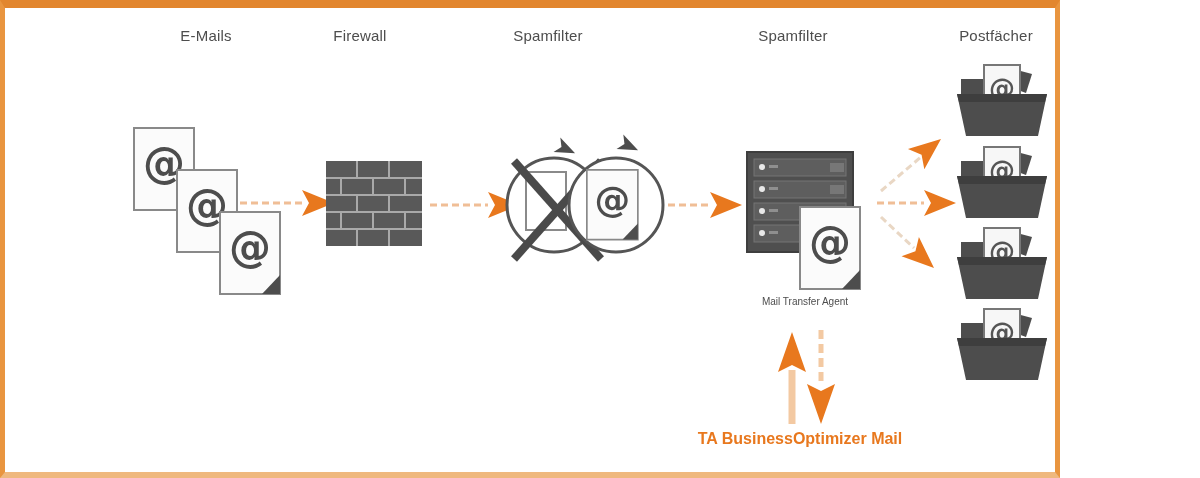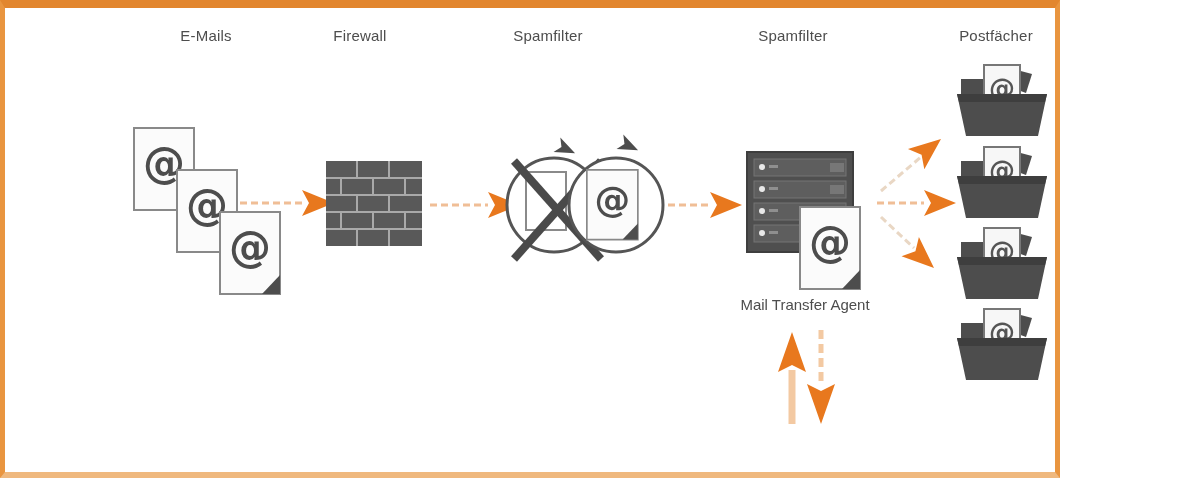--- a/index.html
+++ b/index.html
@@ -12,21 +12,21 @@
     position:absolute; inset:0; pointer-events:none; z-index:30;
     border-left:5px solid #E9953F; border-right:5px solid #E9953F;
     border-top:8px solid #E2862E; border-bottom:6px solid #EFB87E;
   }
   .stage-label {
     position:absolute; top:27px; transform:translateX(-50%);
     font-size:15px; color:#4D4D4D; letter-spacing:0.2px; white-space:nowrap; z-index:10;
   }
   .mta-label {
     position:absolute; top:296px; left:805px; transform:translateX(-50%);
-    font-size:15px; color:#4D4D4D; white-space:nowrap; z-index:10;
+    font-size:10px; color:#4D4D4D; white-space:nowrap; z-index:10;
   }
   .product-label {
     position:absolute; top:430px; left:800px; transform:translateX(-50%);
     font-size:16px; font-weight:bold; color:#E8781E; white-space:nowrap; z-index:10;
   }
   svg.layer { position:absolute; left:0; top:0; z-index:5; }
 </style>
 </head>
 <body>
 
@@ -187,15 +187,16 @@
     </g>
   </svg>
 
   <div class="stage-label" style="left:206px">E-Mails</div>
   <div class="stage-label" style="left:360px">Firewall</div>
   <div class="stage-label" style="left:548px">Spamfilter</div>
   <div class="stage-label" style="left:793px">Spamfilter</div>
   <div class="stage-label" style="left:996px">Postfächer</div>
 
   <div class="mta-label">Mail Transfer Agent</div>
+  <div class="product-label">TA BusinessOptimizer Mail</div>
 
   <div class="frame"></div>
 </div>
 
 </body></html>

